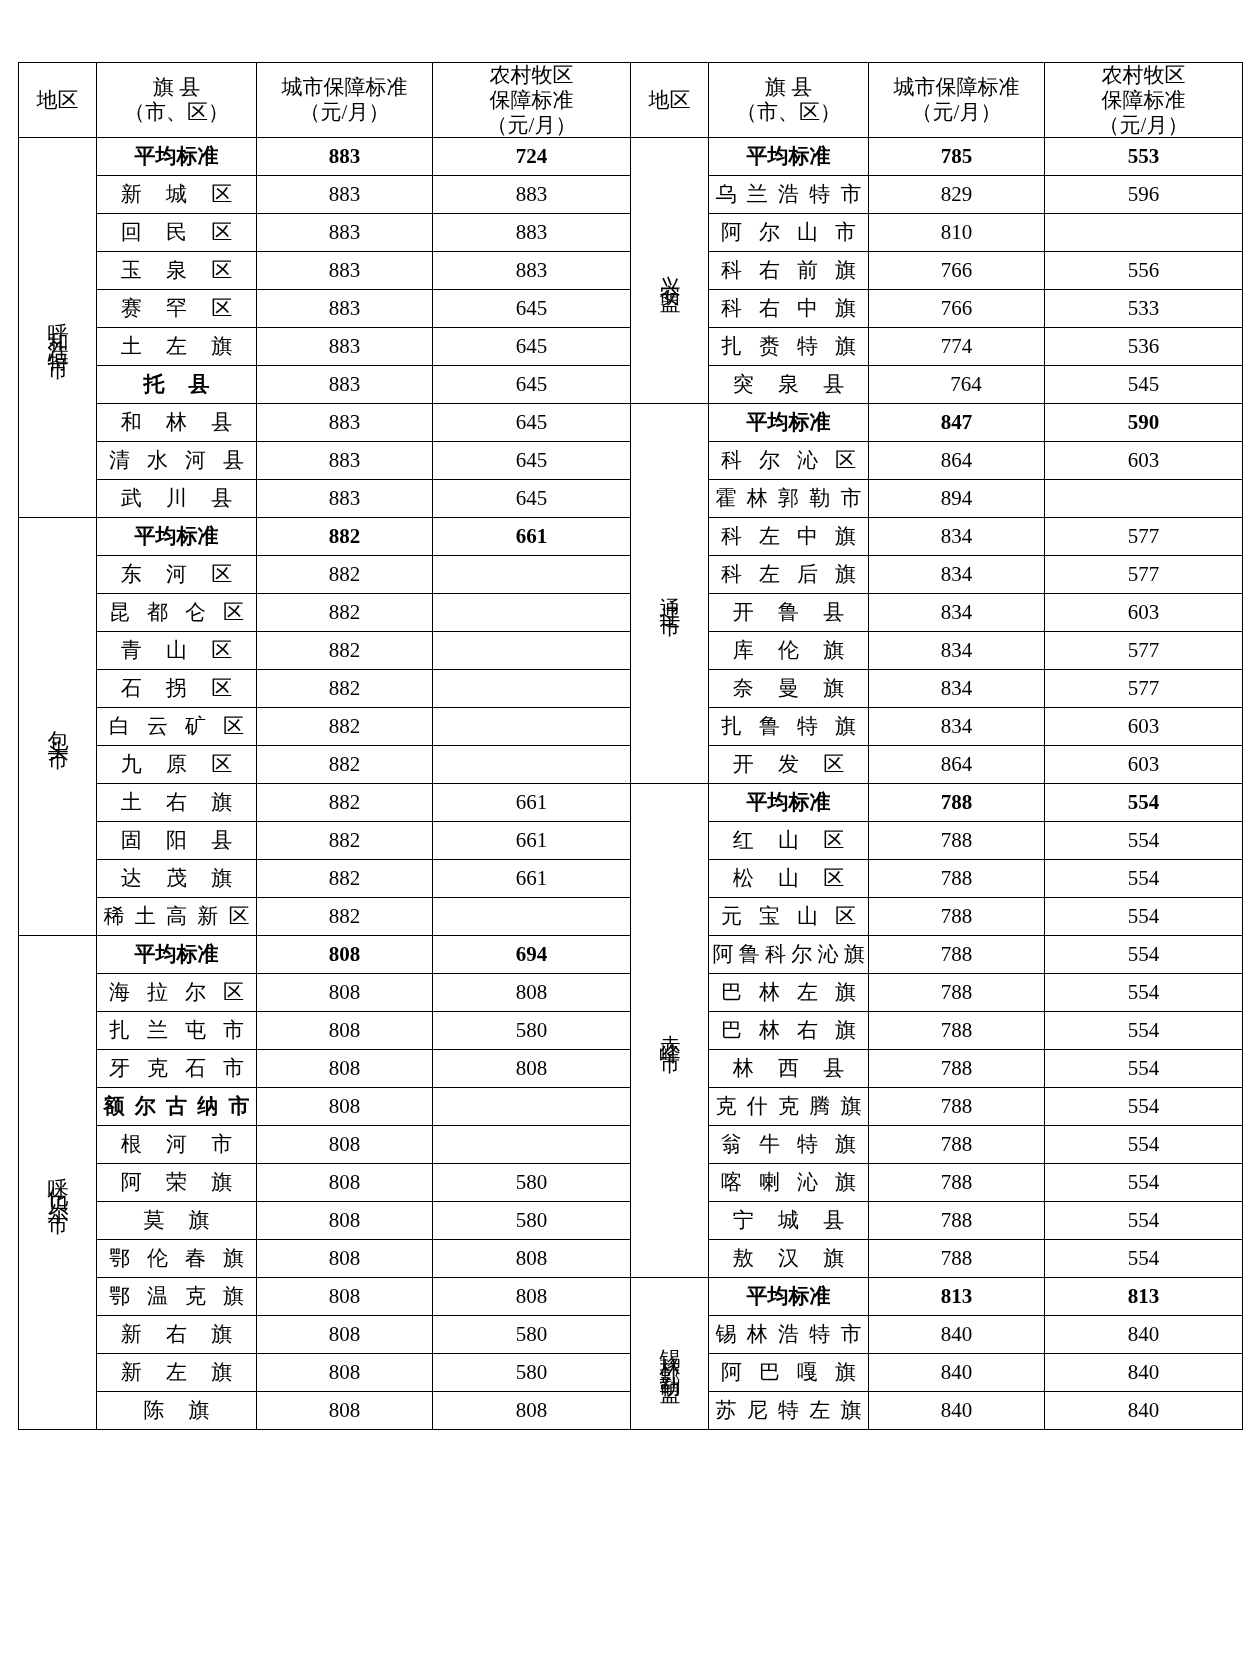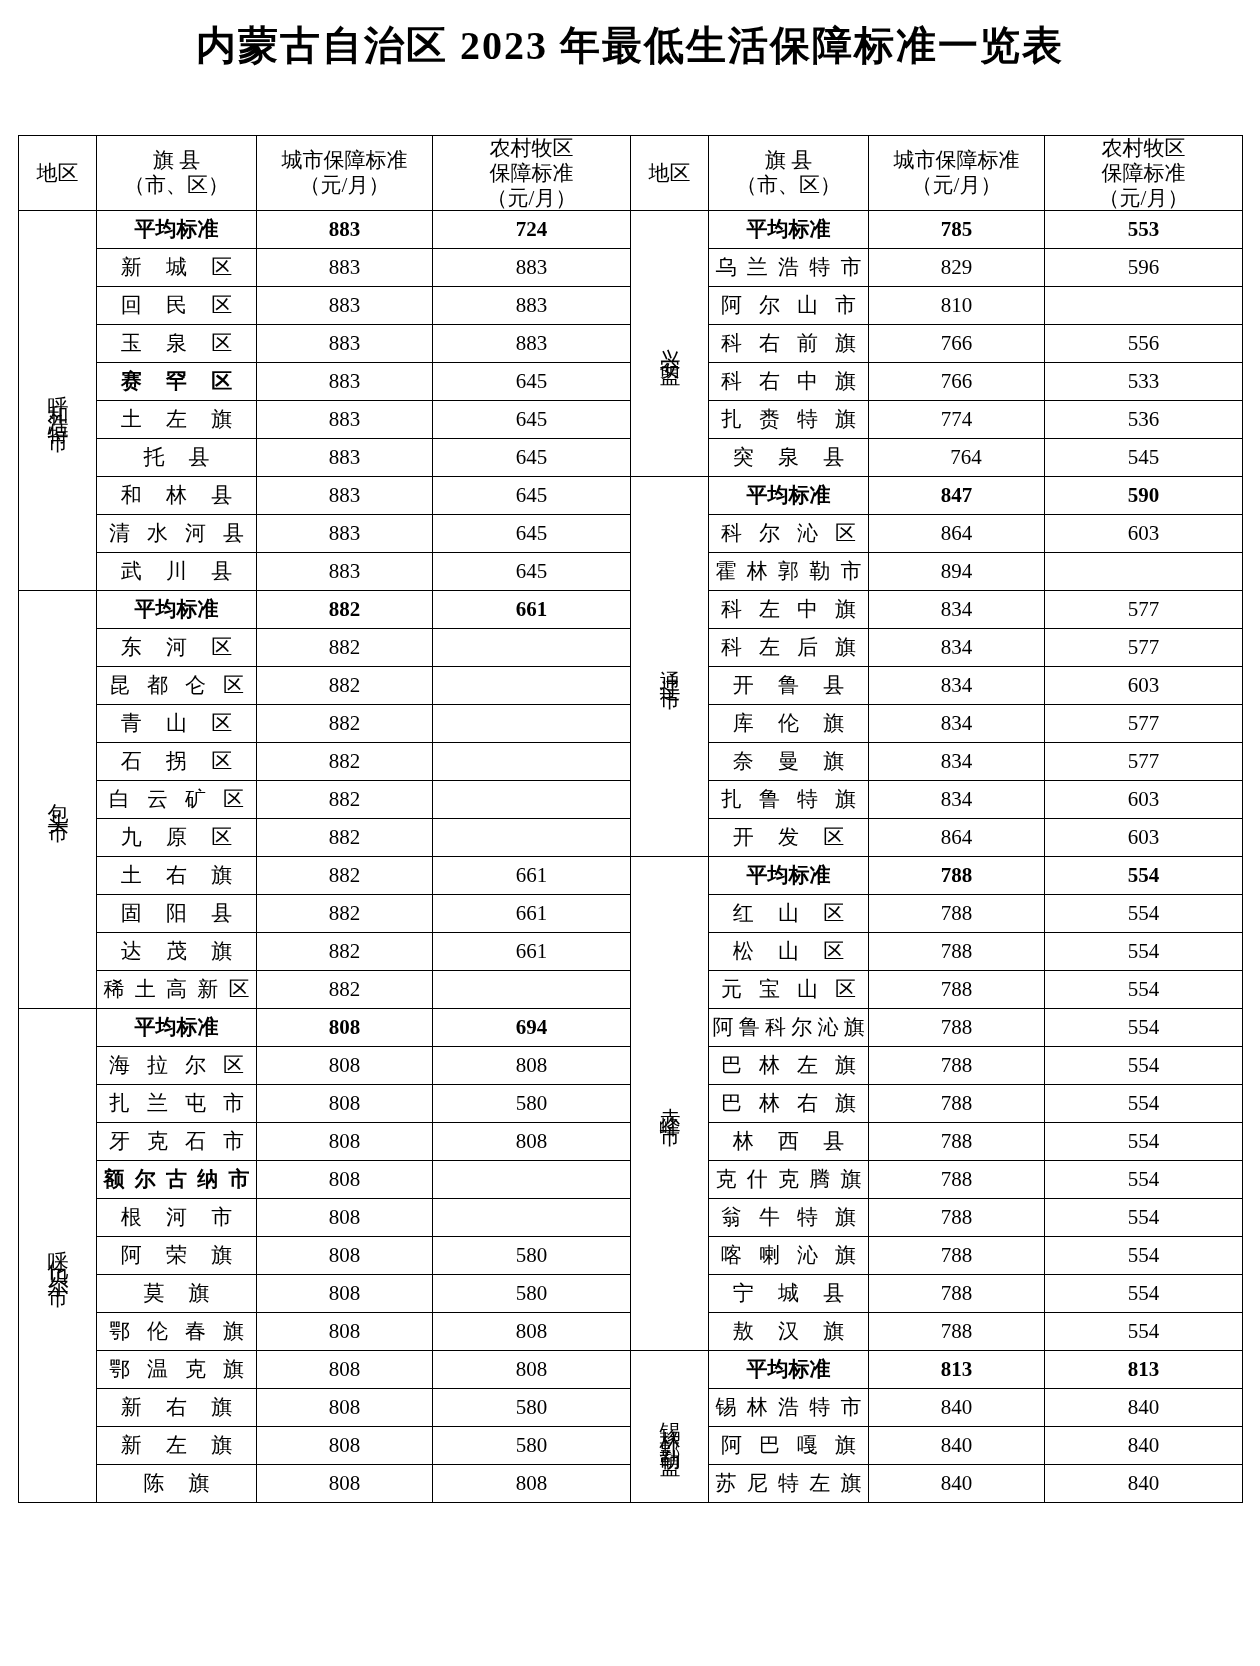--- a/index.html
+++ b/index.html
@@ -90,21 +90,20 @@
   .sp2 { letter-spacing: 0.28em; text-indent: 0.28em; }
   .sp3 { letter-spacing: 0.12em; text-indent: 0.12em; }
   .sp0 { letter-spacing: 0em; }
   .num-cell { font-size: 21px; }
 </style>
 </head>
 <body>
 
 <div class="page">
 
-  <div class="doc-title">内蒙古自治区 2023 年最低生活保障标准一览表</div>
 
   <div class="table-wrap">
     <table class="sheet">
       <colgroup>
         <col class="c-region">
           <col class="c-county">
           <col class="c-urban">
           <col class="c-rural">
         <col class="c-region">
           <col class="c-county">
@@ -172,37 +171,37 @@
           </tr>
           <tr>
             <td class="name-cell sp1" style="font-weight: normal;">玉  泉  区</td>
             <td class="num-cell" style="font-weight: normal;">883</td>
             <td class="num-cell" style="font-weight: normal;">883</td>
             <td class="name-cell sp2" style="font-weight: normal;">科 右 前 旗</td>
             <td class="num-cell" style="font-weight: normal;">766</td>
             <td class="num-cell" style="font-weight: normal;">556</td>
           </tr>
           <tr>
-            <td class="name-cell sp1" style="font-weight: bold; margin-top: 44px;">赛  罕  区</td>
+            <td class="name-cell sp1" style="font-weight: normal; margin-top: 44px;">赛  罕  区</td>
             <td class="num-cell" style="font-weight: normal;">883</td>
             <td class="num-cell" style="font-weight: normal;">645</td>
             <td class="name-cell sp2" style="font-weight: normal;">科 右 中 旗</td>
             <td class="num-cell" style="font-weight: normal;">766</td>
             <td class="num-cell" style="font-weight: normal;">533</td>
           </tr>
           <tr>
             <td class="name-cell sp1" style="font-weight: normal;">土  左  旗</td>
             <td class="num-cell" style="font-weight: normal;">883</td>
             <td class="num-cell" style="font-weight: normal;">645</td>
             <td class="name-cell sp2" style="font-weight: normal;">扎 赉 特 旗</td>
             <td class="num-cell" style="font-weight: normal;">774</td>
             <td class="num-cell" style="font-weight: normal;">536</td>
           </tr>
           <tr>
-            <td class="name-cell sp1" style="font-weight: normal; margin-top: 17px;">托      县</td>
+            <td class="name-cell sp1" style="font-weight: bold; margin-top: 17px;">托      县</td>
             <td class="num-cell" style="font-weight: normal;">883</td>
             <td class="num-cell" style="font-weight: normal;">645</td>
             <td class="name-cell sp1" style="font-weight: normal;">突  泉  县</td>
             <td class="num-cell" style="font-weight: normal; padding-left: 19px;">764</td>
             <td class="num-cell" style="font-weight: normal;">545</td>
           </tr>
           <tr class="avg-row">
             <td class="name-cell sp1" style="font-weight: normal;">和  林  县</td>
             <td class="num-cell" style="font-weight: normal;">883</td>
             <td class="num-cell" style="font-weight: normal;">645</td>

